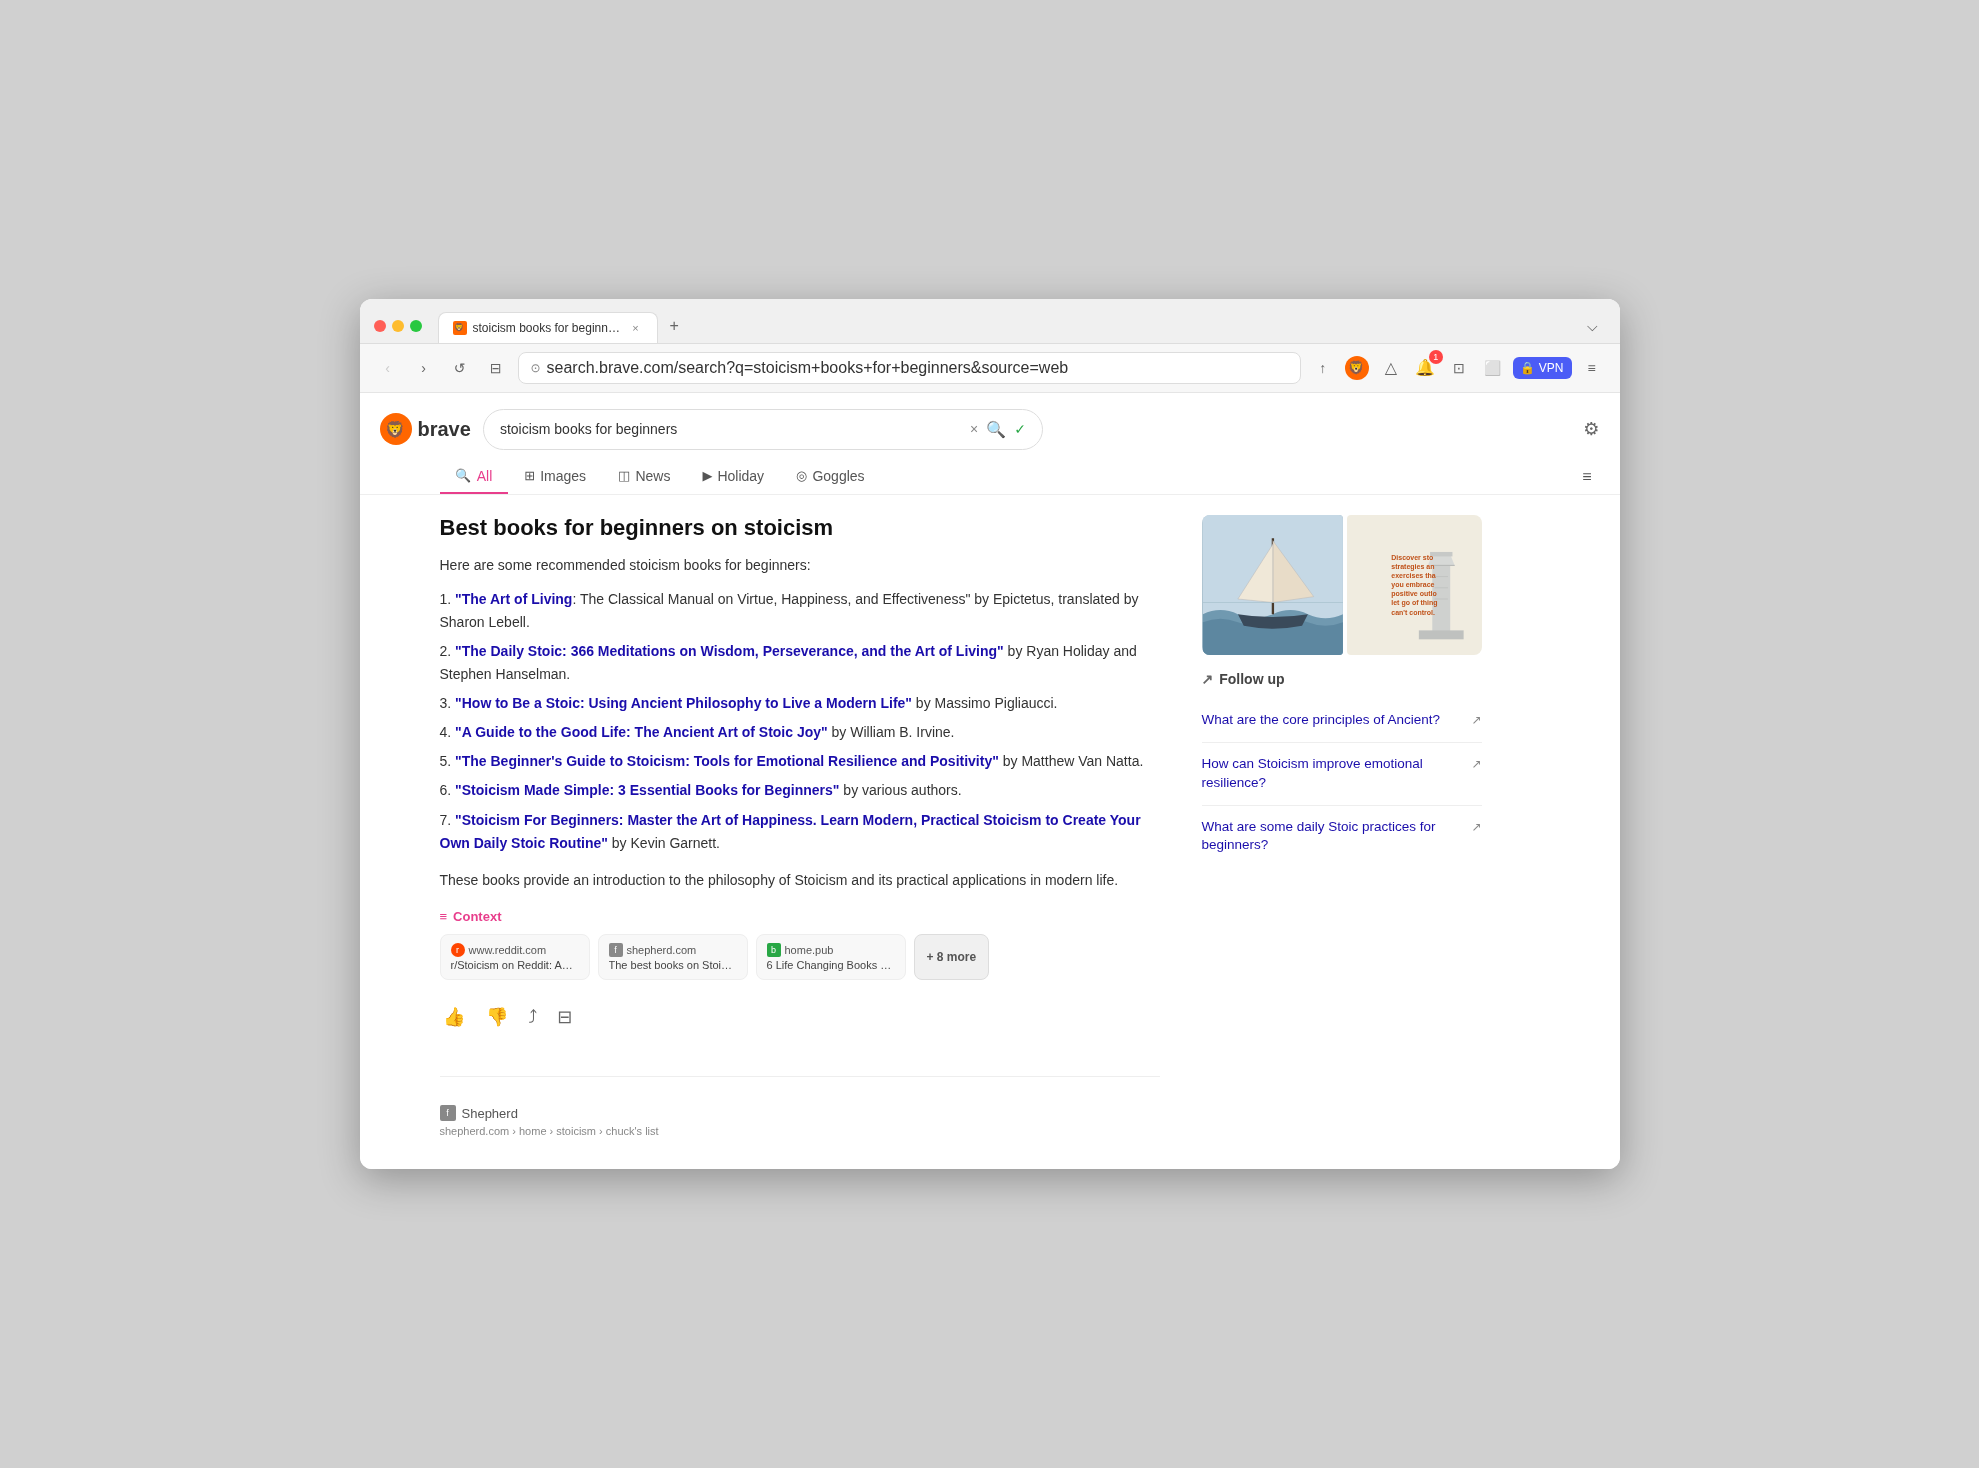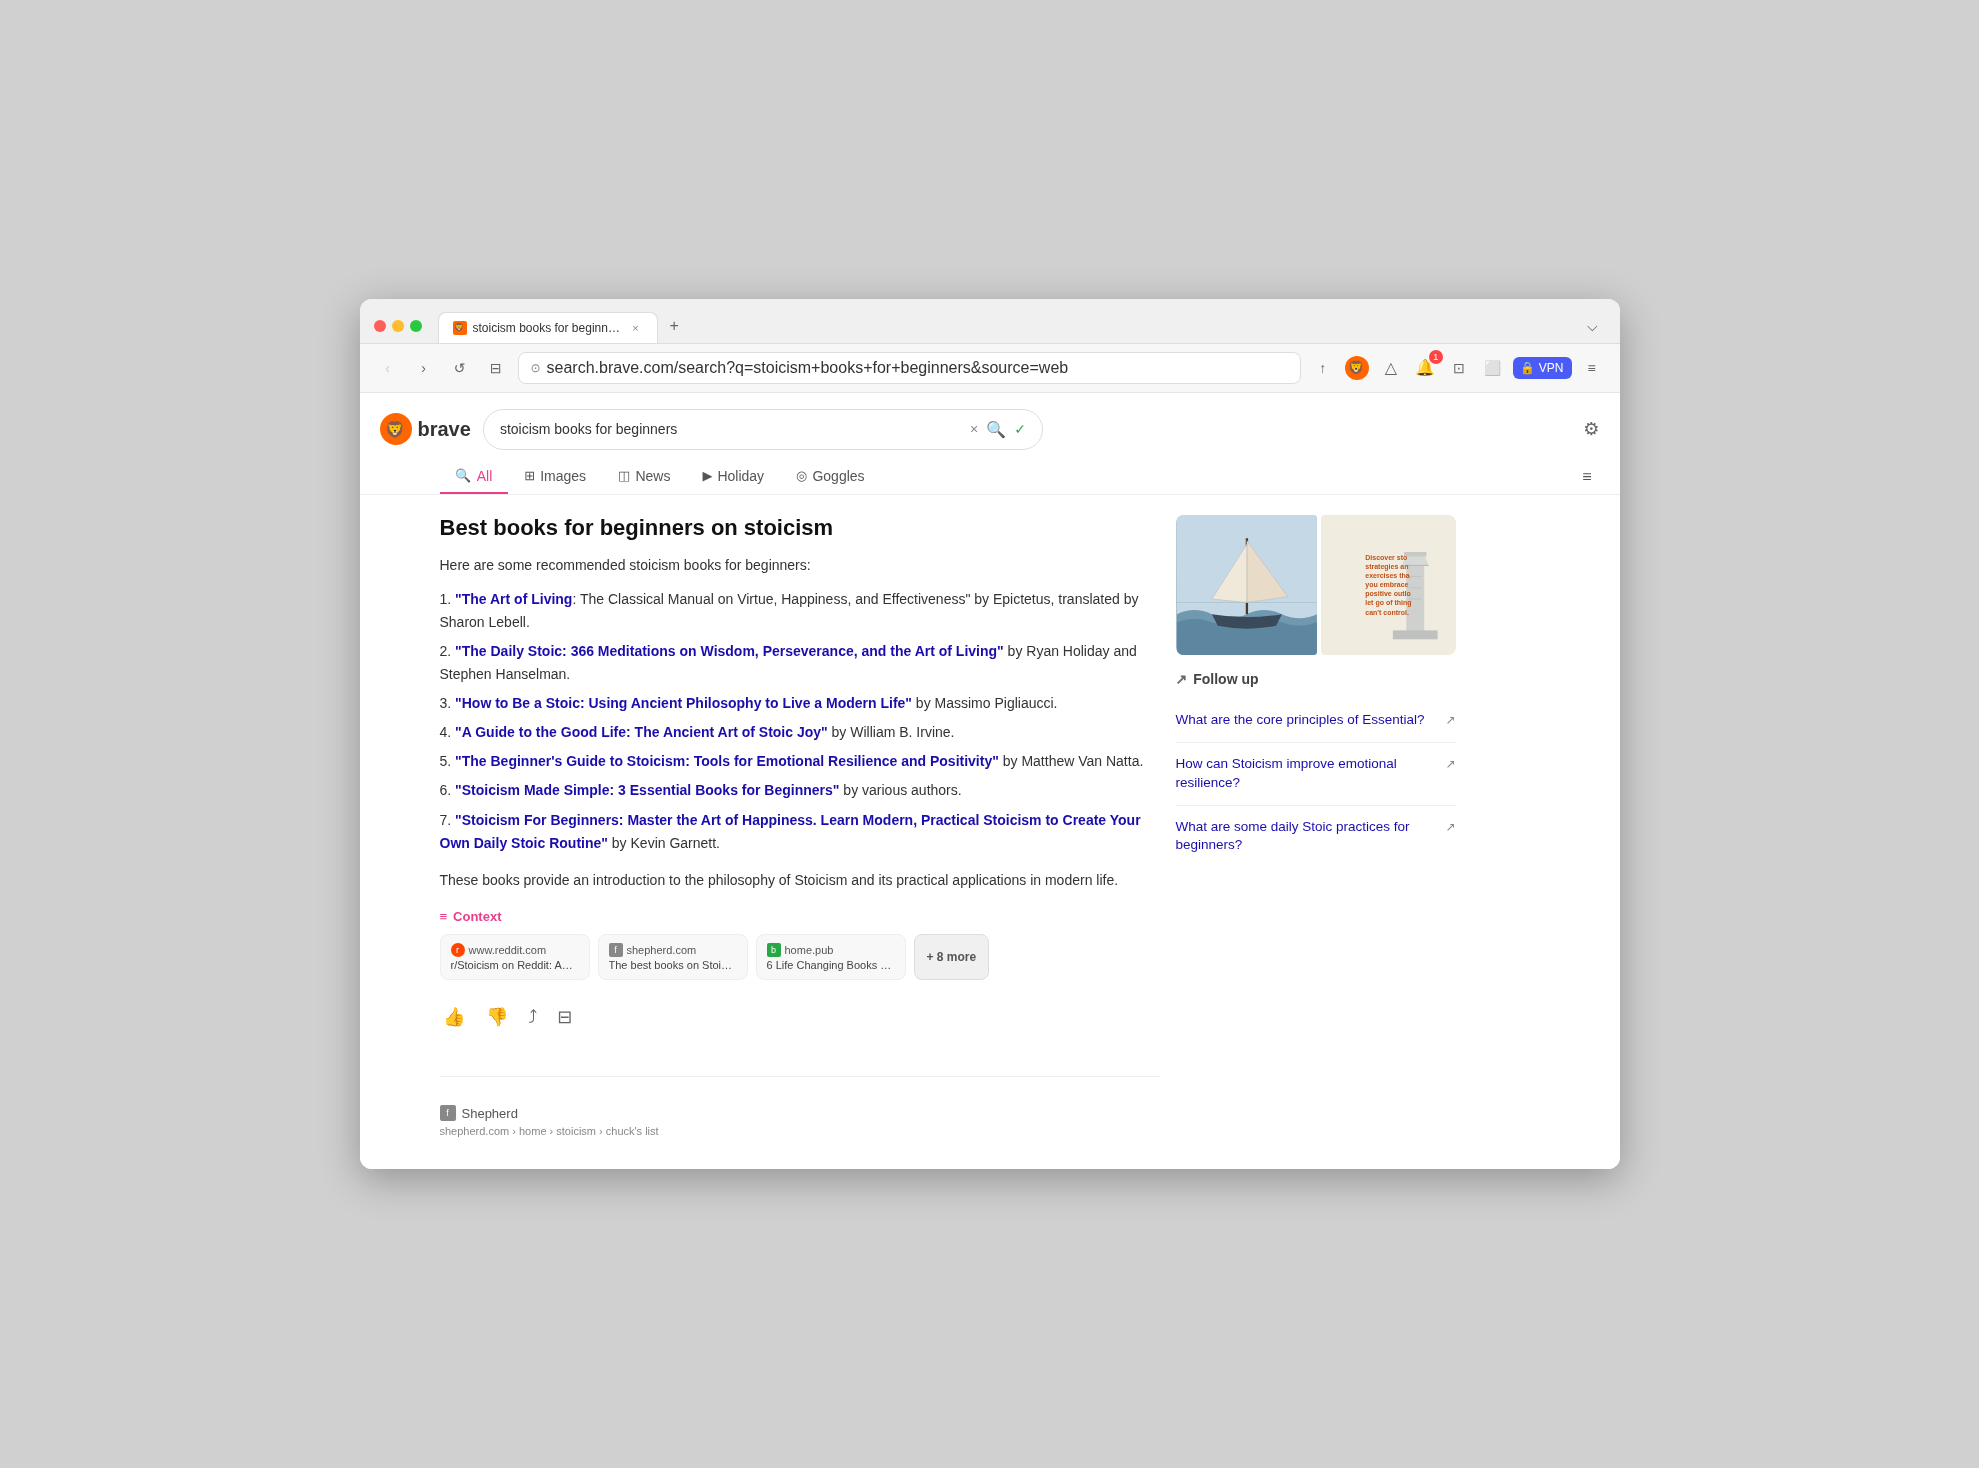--- a/index.html
+++ b/index.html
@@ -279,21 +279,21 @@
       margin-left: auto;
       font-size: 16px;
       color: #555;
       cursor: pointer;
       padding: 8px;
     }
     
     .main-content {
       display: flex;
       padding: 20px 20px 20px 80px;
-      gap: 16px;
+      gap: 42px;
       min-height: 600px;
     }
     .left-content { flex: 1; max-width: 720px; }
     .right-content { width: 280px; flex-shrink: 0; }
     
     .ai-answer {
       padding: 0 0 20px 0;
     }
     .ai-title {
       font-size: 22px;
@@ -703,21 +703,21 @@
             </div>
           </div>
         </div>
 
         <div class="followup-section">
           <div class="followup-header">
             <span class="followup-icon">↗</span>
             <span>Follow up</span>
           </div>
           <div class="followup-item">
-            <a class="followup-link">What are the core principles of Essential?</a>
+            <a class="followup-link">What are the core principles of Ancient?</a>
             <span class="followup-arrow">↗</span>
           </div>
           <div class="followup-item">
             <a class="followup-link">How can Stoicism improve emotional resilience?</a>
             <span class="followup-arrow">↗</span>
           </div>
           <div class="followup-item">
             <a class="followup-link">What are some daily Stoic practices for beginners?</a>
             <span class="followup-arrow">↗</span>
           </div>

